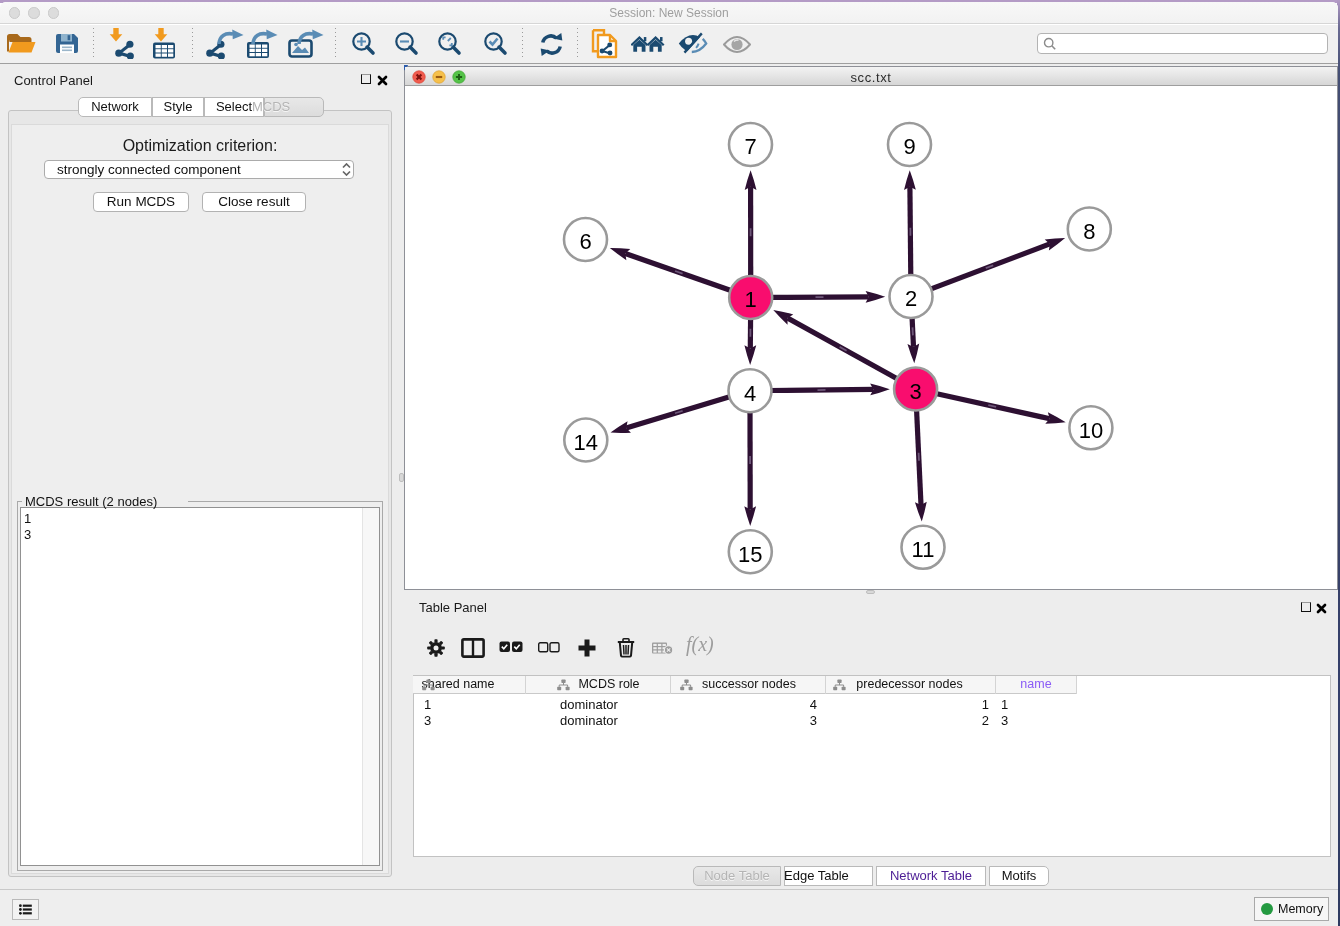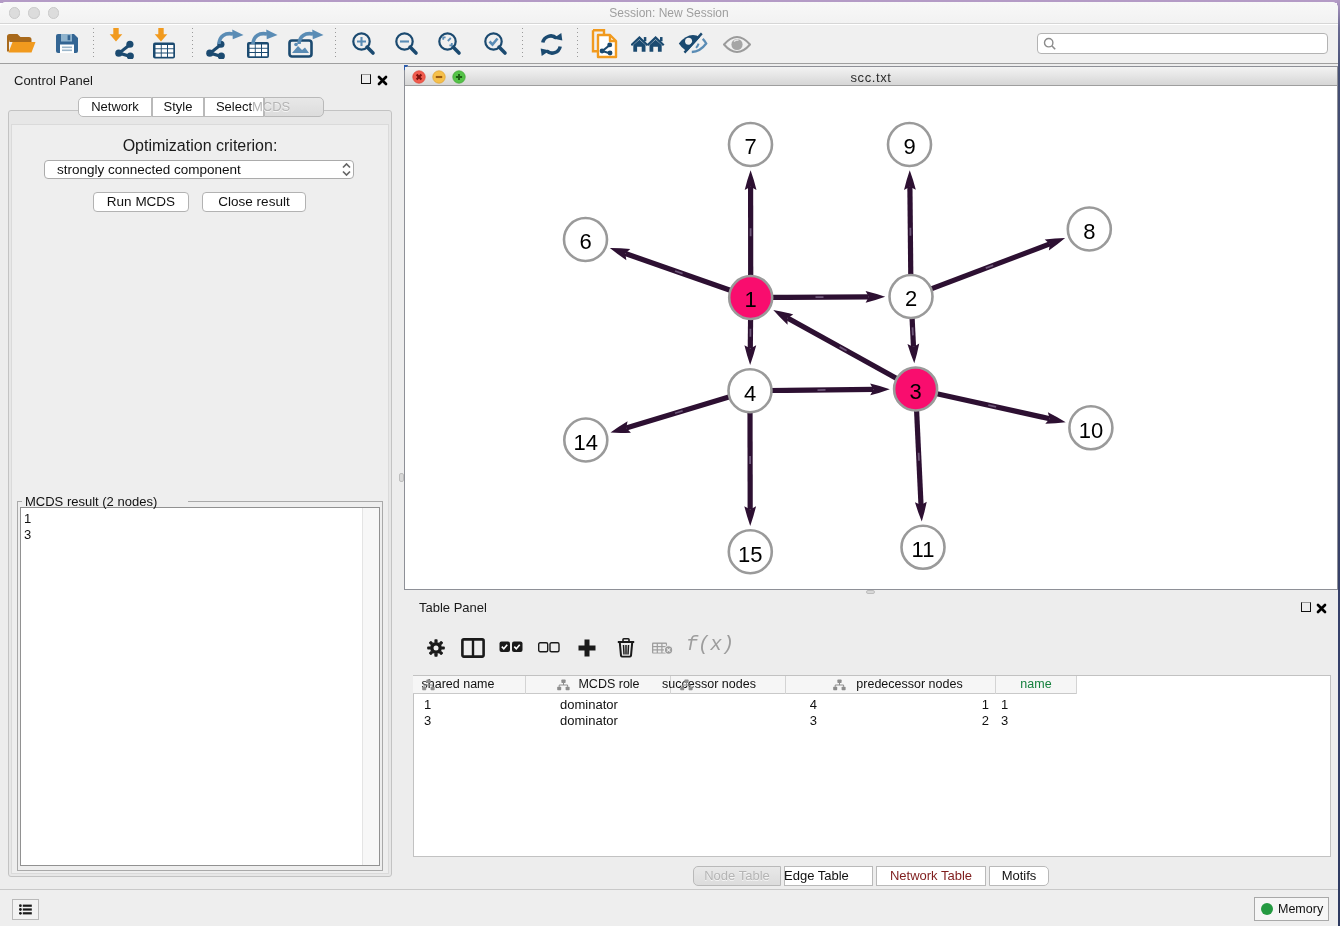--- a/index.html
+++ b/index.html
@@ -340,21 +340,21 @@
     <rect x="10.5" y="1.9" width="3.4" height="2.1" fill="#eee"></rect>
     <rect x="1.3" y="5.2" width="3.4" height="2.1" fill="#eee"></rect>
     <rect x="5.9" y="5.2" width="3.4" height="2.1" fill="#eee"></rect>
     <rect x="10.5" y="5.2" width="3.4" height="2.1" fill="#eee"></rect>
     <rect x="1.3" y="8.5" width="3.4" height="2.1" fill="#eee"></rect>
     <rect x="5.9" y="8.5" width="3.4" height="2.1" fill="#eee"></rect>
     <rect x="10.5" y="8.5" width="3.4" height="2.1" fill="#eee"></rect>
     <circle cx="16.6" cy="8" r="4.2" fill="#9d9d9d" stroke="#eee" stroke-width="1.1"></circle>
     <path d="M14.9,6.3 l3.4,3.4 M18.3,6.3 l-3.4,3.4" stroke="#eee" stroke-width="1.2"></path>
   </svg>
-<div class="abs" style="left:686px;top:633px;font-family:Liberation Mono, monospace;font-style:italic;font-size:20px;color:#9d9d9d">f(x)</div>
+<div class="abs" style="left:686px;top:633px;font-family:Liberation Serif, serif;font-style:italic;font-size:20px;color:#9d9d9d">f(x)</div>
 <div class="abs" style="left:413px;top:675px;width:918px;height:182px;background:#fff;border:1px solid #c2c2c2"></div>
 <div class="abs" style="left:413px;top:676px;width:664px;height:18px;background:#f6f6f6;border-bottom:1px solid #c9c9c9"></div>
 <div class="abs" style="left:391px;top:676px;width:135px;height:18px;border-right:1px solid #d4d4d4;font-size:12.5px;color:#111;text-align:center;line-height:17px">shared name</div>
 <div class="abs" style="left:422px;top:679px">
     <svg width="13" height="12" viewBox="0 0 13 12" style="vertical-align:-2px">
       <g fill="#8d8d8d">
         <rect x="4.4" y="0.5" width="4.2" height="3.4" rx="0.7"></rect>
         <rect x="0.2" y="7.8" width="4" height="3.4" rx="0.7"></rect>
         <rect x="8.6" y="7.8" width="4" height="3.4" rx="0.7"></rect>
         <path d="M6.5,4 V6 M2.2,7.8 V6 H10.6 V7.8" stroke="#8d8d8d" fill="none" stroke-width="1"></path>
@@ -365,21 +365,21 @@
 <div class="abs" style="left:557px;top:679px">
     <svg width="13" height="12" viewBox="0 0 13 12" style="vertical-align:-2px">
       <g fill="#8d8d8d">
         <rect x="4.4" y="0.5" width="4.2" height="3.4" rx="0.7"></rect>
         <rect x="0.2" y="7.8" width="4" height="3.4" rx="0.7"></rect>
         <rect x="8.6" y="7.8" width="4" height="3.4" rx="0.7"></rect>
         <path d="M6.5,4 V6 M2.2,7.8 V6 H10.6 V7.8" stroke="#8d8d8d" fill="none" stroke-width="1"></path>
       </g>
     </svg>
   </div>
-<div class="abs" style="left:633px;top:676px;width:153px;height:18px;border-right:1px solid #d4d4d4;font-size:12.5px;color:#111;text-align:center;line-height:17px">successor nodes</div>
+<div class="abs" style="left:673px;top:676px;width:153px;height:18px;border-right:1px solid #d4d4d4;font-size:12.5px;color:#111;text-align:center;line-height:17px">successor nodes</div>
 <div class="abs" style="left:680px;top:679px">
     <svg width="13" height="12" viewBox="0 0 13 12" style="vertical-align:-2px">
       <g fill="#8d8d8d">
         <rect x="4.4" y="0.5" width="4.2" height="3.4" rx="0.7"></rect>
         <rect x="0.2" y="7.8" width="4" height="3.4" rx="0.7"></rect>
         <rect x="8.6" y="7.8" width="4" height="3.4" rx="0.7"></rect>
         <path d="M6.5,4 V6 M2.2,7.8 V6 H10.6 V7.8" stroke="#8d8d8d" fill="none" stroke-width="1"></path>
       </g>
     </svg>
   </div>
@@ -387,37 +387,37 @@
 <div class="abs" style="left:833px;top:679px">
     <svg width="13" height="12" viewBox="0 0 13 12" style="vertical-align:-2px">
       <g fill="#8d8d8d">
         <rect x="4.4" y="0.5" width="4.2" height="3.4" rx="0.7"></rect>
         <rect x="0.2" y="7.8" width="4" height="3.4" rx="0.7"></rect>
         <rect x="8.6" y="7.8" width="4" height="3.4" rx="0.7"></rect>
         <path d="M6.5,4 V6 M2.2,7.8 V6 H10.6 V7.8" stroke="#8d8d8d" fill="none" stroke-width="1"></path>
       </g>
     </svg>
   </div>
-<div class="abs" style="left:996px;top:676px;width:81px;height:18px;border-right:1px solid #d4d4d4;font-size:12.5px;color:#15803d;text-align:center;line-height:17px">name</div>
+<div class="abs" style="left:996px;top:676px;width:81px;height:18px;border-right:1px solid #d4d4d4;font-size:12.5px;color:#8b5cf6;text-align:center;line-height:17px">name</div>
 <div class="abs" style="left:424px;top:697px;font-size:13px;color:#111">1</div>
 <div class="abs" style="left:560px;top:697px;font-size:13px;color:#111">dominator</div>
 <div class="abs" style="left:671px;top:697px;width:146px;text-align:right;font-size:13px;color:#111">4</div>
 <div class="abs" style="left:824px;top:697px;width:165px;text-align:right;font-size:13px;color:#111">1</div>
 <div class="abs" style="left:1001px;top:697px;font-size:13px;color:#111">1</div>
 <div class="abs" style="left:424px;top:713px;font-size:13px;color:#111">3</div>
 <div class="abs" style="left:560px;top:713px;font-size:13px;color:#111">dominator</div>
 <div class="abs" style="left:671px;top:713px;width:146px;text-align:right;font-size:13px;color:#111">3</div>
 <div class="abs" style="left:824px;top:713px;width:165px;text-align:right;font-size:13px;color:#111">2</div>
 <div class="abs" style="left:1001px;top:713px;font-size:13px;color:#111">3</div>
 <div class="abs" style="left:693px;top:866px;width:88px;height:20px;border:1px solid #b9b9b9;background:linear-gradient(#e8e8e8,#dcdcdc);border-radius:5px 0 0 5px;"></div>
 <div class="abs" style="left:693px;top:866px;width:88px;height:20px;color:#b4b4b4;text-shadow:0 1px 0 #f6f6f6;font-size:13px;line-height:20px;text-align:center">Node Table</div>
 <div class="abs" style="left:784px;top:866px;width:89px;height:20px;border:1px solid #b9b9b9;background:#fff;"></div>
 <div class="abs" style="left:784px;top:866px;width:89px;height:20px;color:#111;font-size:13px;line-height:20px;">Edge Table</div>
 <div class="abs" style="left:876px;top:866px;width:110px;height:20px;border:1px solid #b9b9b9;background:#fff;"></div>
-<div class="abs" style="left:876px;top:866px;width:110px;height:20px;color:#7f1d1d;font-size:13px;line-height:20px;text-align:center">Network Table</div>
+<div class="abs" style="left:876px;top:866px;width:110px;height:20px;color:#4c1d95;font-size:13px;line-height:20px;text-align:center">Network Table</div>
 <div class="abs" style="left:989px;top:866px;width:60px;height:20px;border:1px solid #b9b9b9;background:#fff;border-radius:0 5px 5px 0;"></div>
 <div class="abs" style="left:989px;top:866px;width:60px;height:20px;color:#111;font-size:13px;line-height:20px;text-align:center">Motifs</div>
 <div class="abs" style="left:0;top:889px;width:1338px;height:37px;background:#eeeeee;border-top:1px solid #c9c9c9"></div>
 <div class="abs" style="left:12px;top:899px;width:27px;height:21px;background:#f2f2f2;border:1px solid #b9b9b9"></div>
 <svg class="abs" style="left:19px;top:904px" width="13" height="11" viewBox="0 0 13 11">
     <g fill="#1a1a1a">
       <circle cx="1.4" cy="1.7" r="1.4"></circle>
       <rect x="3.8" y="0.6" width="9" height="2.2"></rect>
       <circle cx="1.4" cy="5.5" r="1.4"></circle>
       <rect x="3.8" y="4.4" width="9" height="2.2"></rect>

